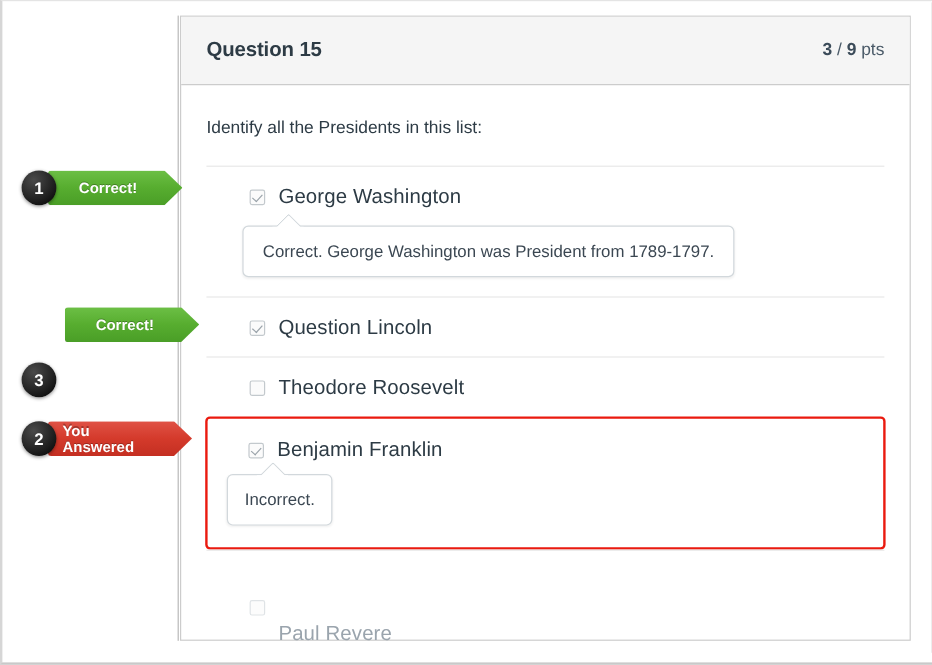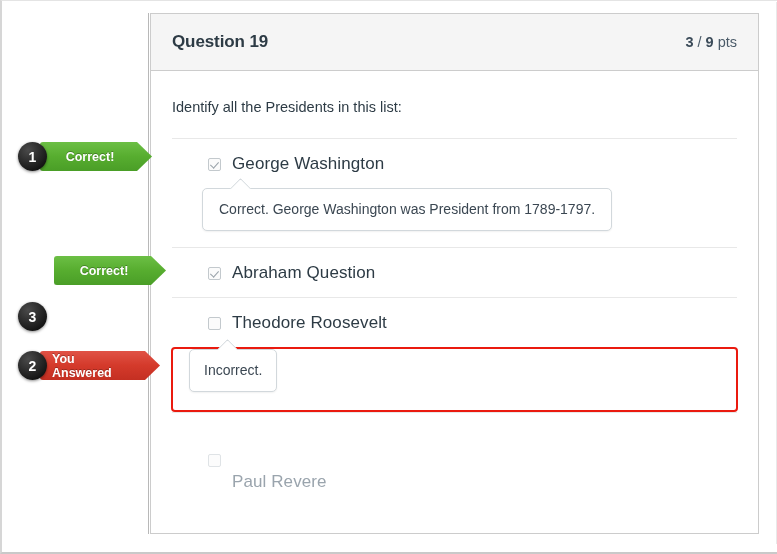--- a/index.html
+++ b/index.html
@@ -262,21 +262,21 @@
 <body>
 
 <div id="page-frame">
   <div id="page-inner">
 
     <div id="guide-line"></div>
 
     <div id="question-card">
 
       <div id="question-header">
-        <div id="question-title">Question 19</div>
+        <div id="question-title">Question 15</div>
         <div id="question-score"><b>3</b><span> / </span><b>9</b><span> pts</span></div>
       </div>
 
       <div id="question-body">
         <div id="question-prompt">Identify all the Presidents in this list:</div>
 
         <div id="answer-list">
 
           <div class="answer-row first">
             <div class="answer-line">
@@ -284,32 +284,36 @@
               <span class="answer-text">George Washington</span>
             </div>
             <div class="feedback wide">
               <div class="feedback-box">Correct. George Washington was President from 1789-1797.</div>
             </div>
           </div>
 
           <div class="answer-row">
             <div class="answer-line">
               <span class="cbox checked"></span>
-              <span class="answer-text">Abraham Question</span>
+              <span class="answer-text">Question Lincoln</span>
             </div>
           </div>
 
           <div class="answer-row">
             <div class="answer-line">
               <span class="cbox"></span>
               <span class="answer-text">Theodore Roosevelt</span>
             </div>
           </div>
 
           <div id="incorrect-block">
+            <div class="answer-line">
+              <span class="cbox checked"></span>
+              <span class="answer-text">Benjamin Franklin</span>
+            </div>
             <div class="feedback">
               <div class="feedback-box">Incorrect.</div>
             </div>
           </div>
 
           <div class="answer-row muted">
             <div class="answer-line">
               <span class="cbox"></span>
               <span class="answer-text">Paul Revere</span>
             </div>

